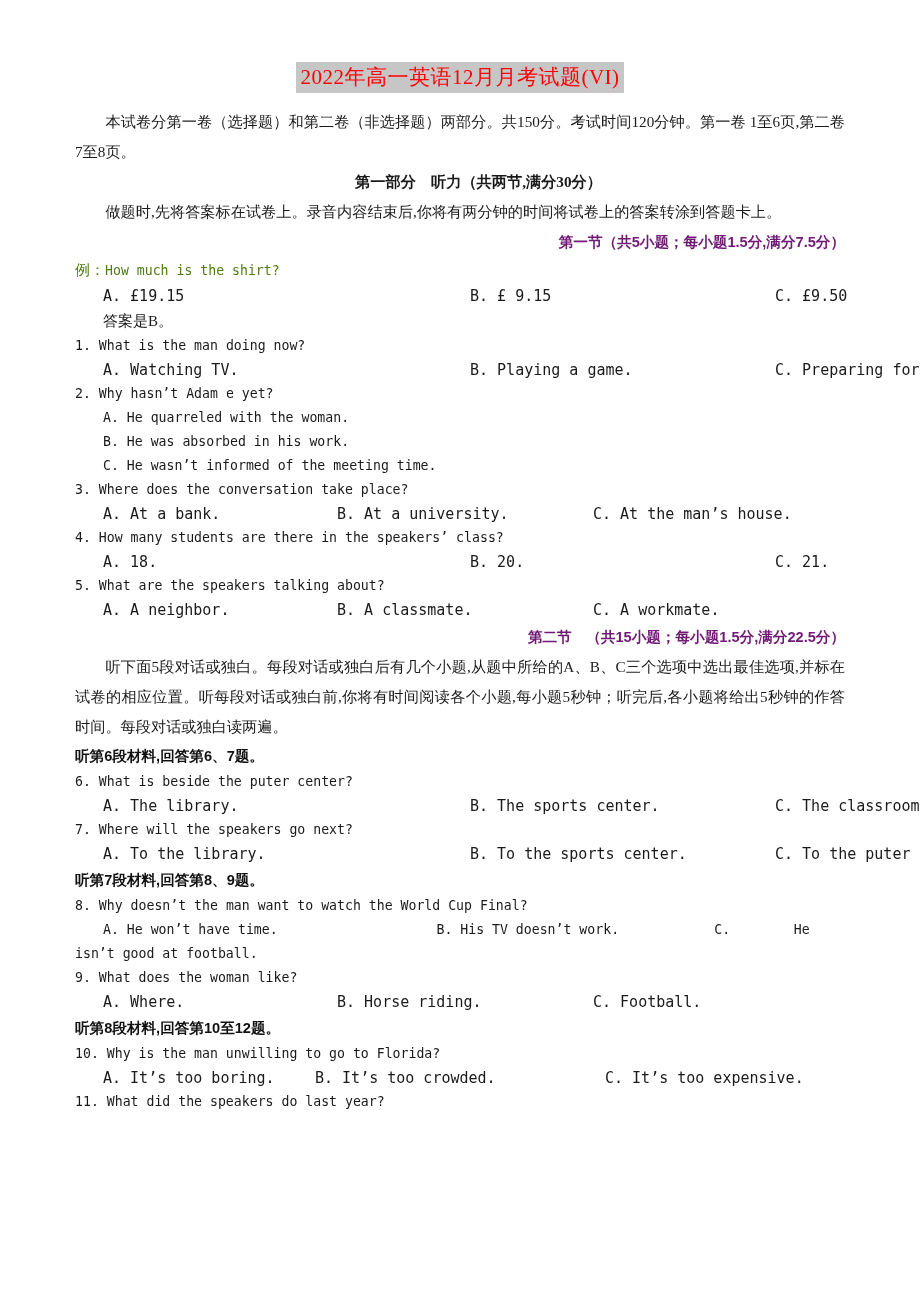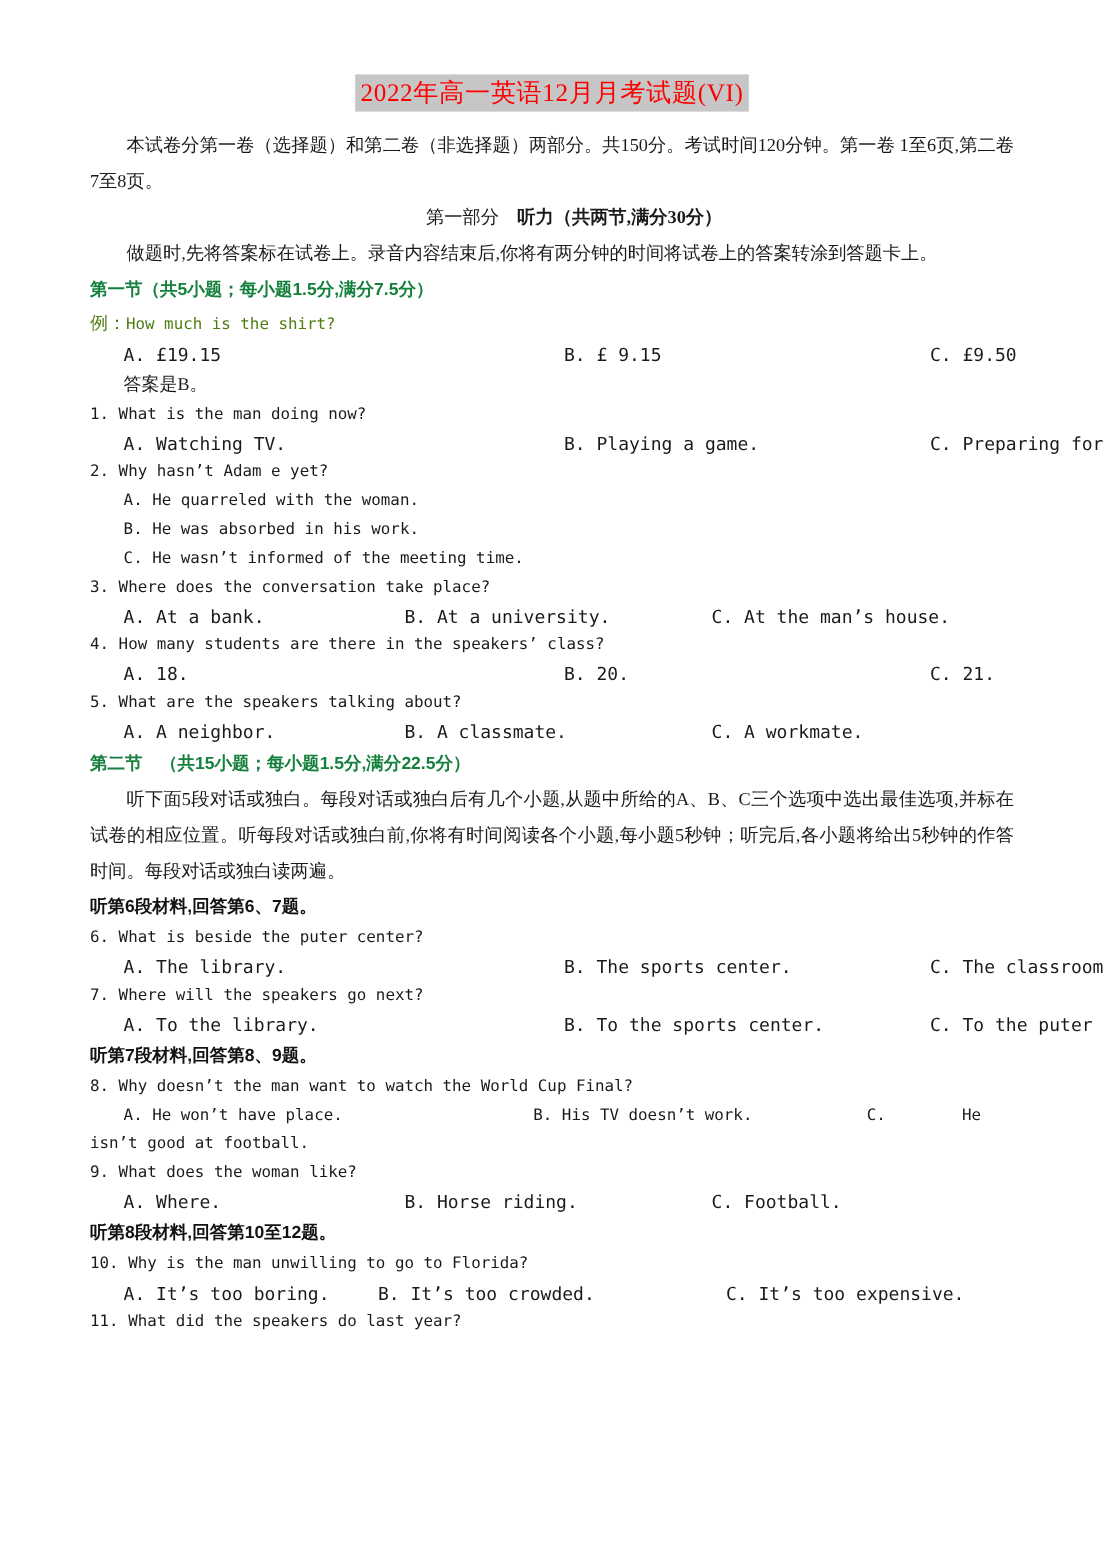--- a/index.html
+++ b/index.html
@@ -52,29 +52,30 @@
     font-family: "Liberation Serif", "DejaVu Serif", serif;
     font-size: 15.2px;
     line-height: 30px;
     text-align: justify;
     text-justify: inter-ideograph;
     margin: 0;
     color: #1a1a1a;
   }
   .cn.indent { text-indent: 2em; }
   .cn.center { text-align: center; text-indent: 0; }
-  .part-label { font-weight: normal; margin-left: 37px; }
+  .part-label { font-weight: bold; margin-left: 37px; }
   .part-bold { font-weight: bold; }
   .sec-head {
     font-family: "Liberation Sans", "DejaVu Sans", sans-serif;
     font-size: 14.6px;
     font-weight: bold;
     line-height: 30px;
     margin: 0;
-    color: #15803d;
+    color: #701a75;
+    text-align: right;
   }
   .mat-head {
     font-family: "Liberation Sans", "DejaVu Sans", sans-serif;
     font-size: 14.6px;
     font-weight: bold;
     line-height: 28px;
     margin: 0;
     color: #111;
   }
 
@@ -210,21 +211,21 @@
     <p class="q"><span>7.</span>&nbsp;<span>Where will the speakers go next?</span></p>
     <div class="opts opts-wide">
       <span class="o oA">A. To the library.</span>
       <span class="o oB">B. To the sports center.</span>
       <span class="o oC">C. To the puter center.</span>
     </div>
 
     <p class="mat-head">听第7段材料,回答第8、9题。</p>
 
     <p class="q"><span>8.</span>&nbsp;<span>Why doesn’t the man want to watch the World Cup Final?</span></p>
-    <p class="en" style="padding-left:28px">A. He won’t have place.                    B. His TV doesn’t work.            C.        He</p>
+    <p class="en" style="padding-left:28px">A. He won’t have time.                    B. His TV doesn’t work.            C.        He</p>
     <p class="en">isn’t good at football.</p>
 
     <p class="q"><span>9.</span>&nbsp;<span>What does the woman like?</span></p>
     <div class="opts">
       <span class="o oA">A. Where.</span>
       <span class="o oB">B. Horse riding.</span>
       <span class="o oC">C. Football.</span>
     </div>
 
     <p class="mat-head">听第8段材料,回答第10至12题。</p>

